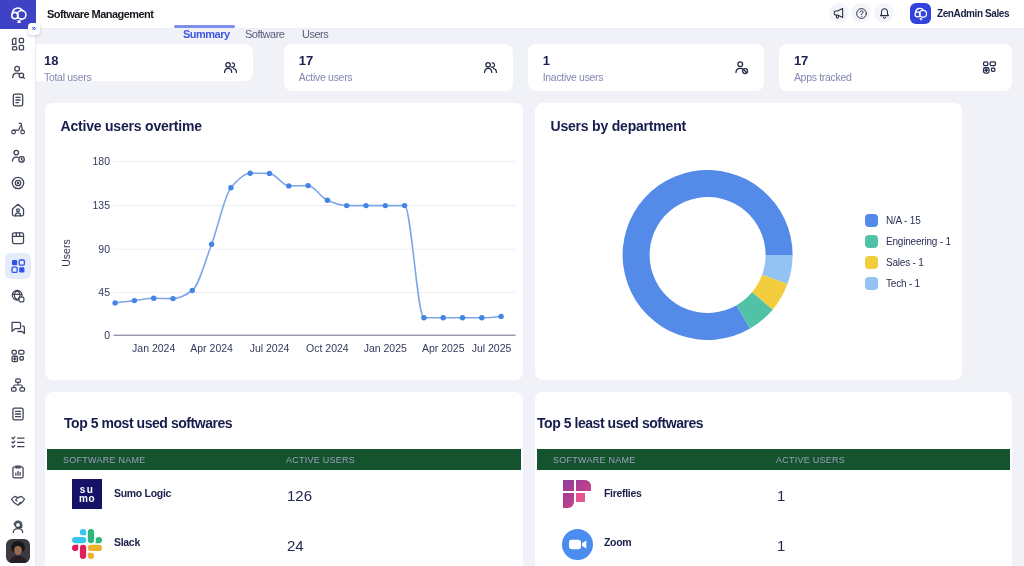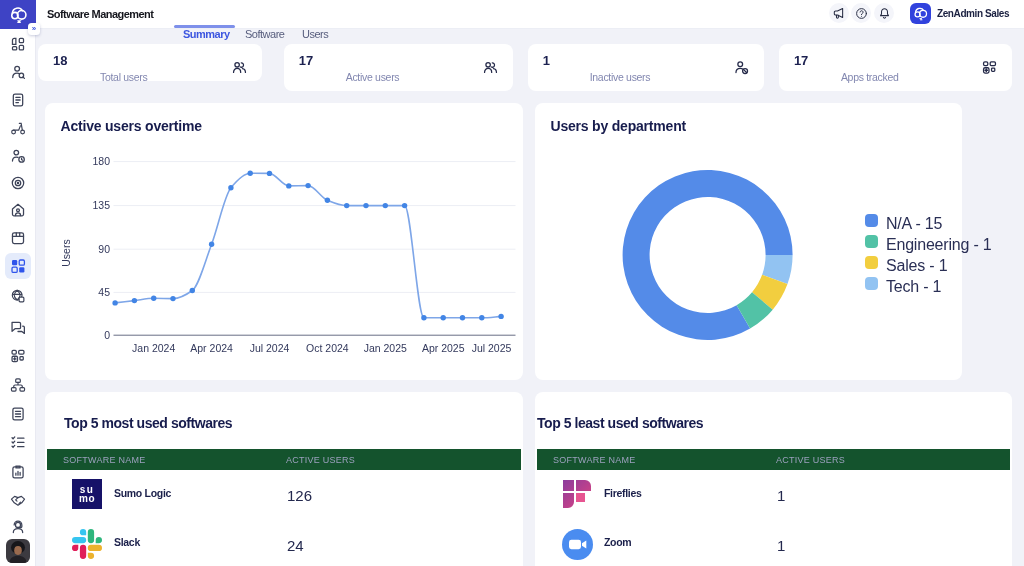--- a/index.html
+++ b/index.html
@@ -18,35 +18,35 @@
   
   #sidebar { position:absolute; left:0; top:0; width:36px; height:566px; background:#fff; border-right:1px solid #e9eaf2; z-index:6; }
   #slogo { position:absolute; left:0; top:0; width:36px; height:29px; background:#3e43c5; display:flex; align-items:center; justify-content:center; }
   #expander { position:absolute; left:28px; top:23px; width:12px; height:12px; background:#fff; border-radius:3.5px; box-shadow:0 1px 3px rgba(40,50,120,.25); z-index:7; color:#3d56e0; font-size:8px; font-weight:bold; text-align:center; line-height:12px; }
   .sicon { position:absolute; left:50%; transform:translate(-50%,-50%); width:17px; height:17px; }
   #sactive { position:absolute; left:5px; top:253px; width:26px; height:26px; background:#e4ebfb; border-radius:6px; display:flex; align-items:center; justify-content:center; }
   #sbar { position:absolute; left:0; top:255px; width:3px; height:22px; background:#3d56e0; border-radius:0 2px 2px 0; }
   #avatar { position:absolute; left:6px; top:539px; width:24px; height:24px; border-radius:6px; overflow:hidden; }
   
   .stat-num { position:absolute; left:15px; top:9px; font-size:13px; font-weight:bold; color:#1c2150; }
-  .stat-label { position:absolute; left:15px; top:27.5px; font-size:10.5px; color:#8287b0; letter-spacing:-0.3px;margin-left:47px; }
+  .stat-label { position:absolute; left:15px; top:27.5px; font-size:10.5px; color:#8287b0; letter-spacing:-0.3px; }
   .stat-icon { position:absolute; right:14px; top:15px; width:17px; height:17px; }
   
   .sect-title { position:absolute; left:15.5px; top:15px; font-size:14px; font-weight:bold; color:#171c4d; letter-spacing:-0.2px; white-space:nowrap; }
   
   .thead { position:absolute; left:2px; right:2px; top:57px; height:21px; background:#14532d; display:flex; align-items:center; }
   .th1 { position:absolute; left:16px; font-size:9px; letter-spacing:0.25px; color:#9ca1be; }
   .th2 { position:absolute; left:239px; font-size:9px; letter-spacing:0.25px; color:#9ca1be; }
   .trow { position:absolute; left:2px; right:2px; height:48px; }
   .tlogo { position:absolute; left:25px; top:9px; width:30px; height:30px; }
   .tname { position:absolute; left:67px; top:16.5px; font-size:10.5px; font-weight:bold; color:#1a1f4a; letter-spacing:-0.3px; white-space:nowrap; }
   .tval { position:absolute; left:240px; top:17px; font-size:15px; color:#23284e; }
   .leg-item { position:absolute; left:330px; height:13px; }
   .leg-sw { position:absolute; left:0; top:0; width:13px; height:13px; border-radius:4px; }
-  .leg-tx { position:absolute; left:21px; top:1px; font-size:16px; color:#2a2f55; letter-spacing:-0.2px; white-space:nowrap; }
+  .leg-tx { position:absolute; left:21px; top:1px; font-size:10px; color:#2a2f55; letter-spacing:-0.2px; white-space:nowrap; }
 </style>
 </head>
 <body>
 
 <div id="sidebar">
   <div id="slogo">
       <svg width="21" height="21" viewBox="0 0 24 24">
         <g fill="none" stroke="#fff" stroke-width="1.8" stroke-linecap="round">
           <circle cx="7.9" cy="13.2" r="3.6"></circle>
           <circle cx="15.6" cy="12.4" r="4.9"></circle>
@@ -190,21 +190,21 @@
           <circle cx="7.9" cy="13.2" r="3.6"></circle>
           <circle cx="15.6" cy="12.4" r="4.9"></circle>
           <path d="M5,10.3 A6.2,6.2 0 0 1 16.5,7.7"></path>
           <path d="M11.2,19.2 h2.6 l-1.9,1.7 h2.2" stroke-width="1.4"></path>
         </g>
       </svg>
     </div>
   <div id="zname">ZenAdmin Sales</div>
 </div>
 
-<div class="card" style="left:38px; top:43.5px; width:224px; height:37px;">
+<div class="card" style="left:29px; top:43.5px; width:224px; height:37px;">
   <div class="stat-num">18</div>
     <div class="stat-label">Total users</div>
   <div class="stat-icon"><svg width="17" height="17" viewBox="0 0 20 20" fill="none" stroke="#262b4a" stroke-width="1.5" stroke-linecap="round">
         <circle cx="7.2" cy="6.8" r="2.6"></circle>
         <path d="M12.1,4.5 a2.6,2.6 0 1 1 -1.2,4.9"></path>
         <path d="M3,15.8 c0-3 1.9-4.7 4.2-4.7 s4.2,1.7 4.2,4.7 M13.4,11.3 c2.1,0.2 3.6,1.8 3.6,4.5"></path>
       </svg></div>
 </div>
 <div class="card" style="left:283.7px; top:43.5px; width:229px; height:47px;">
   <div class="stat-num">17</div>

